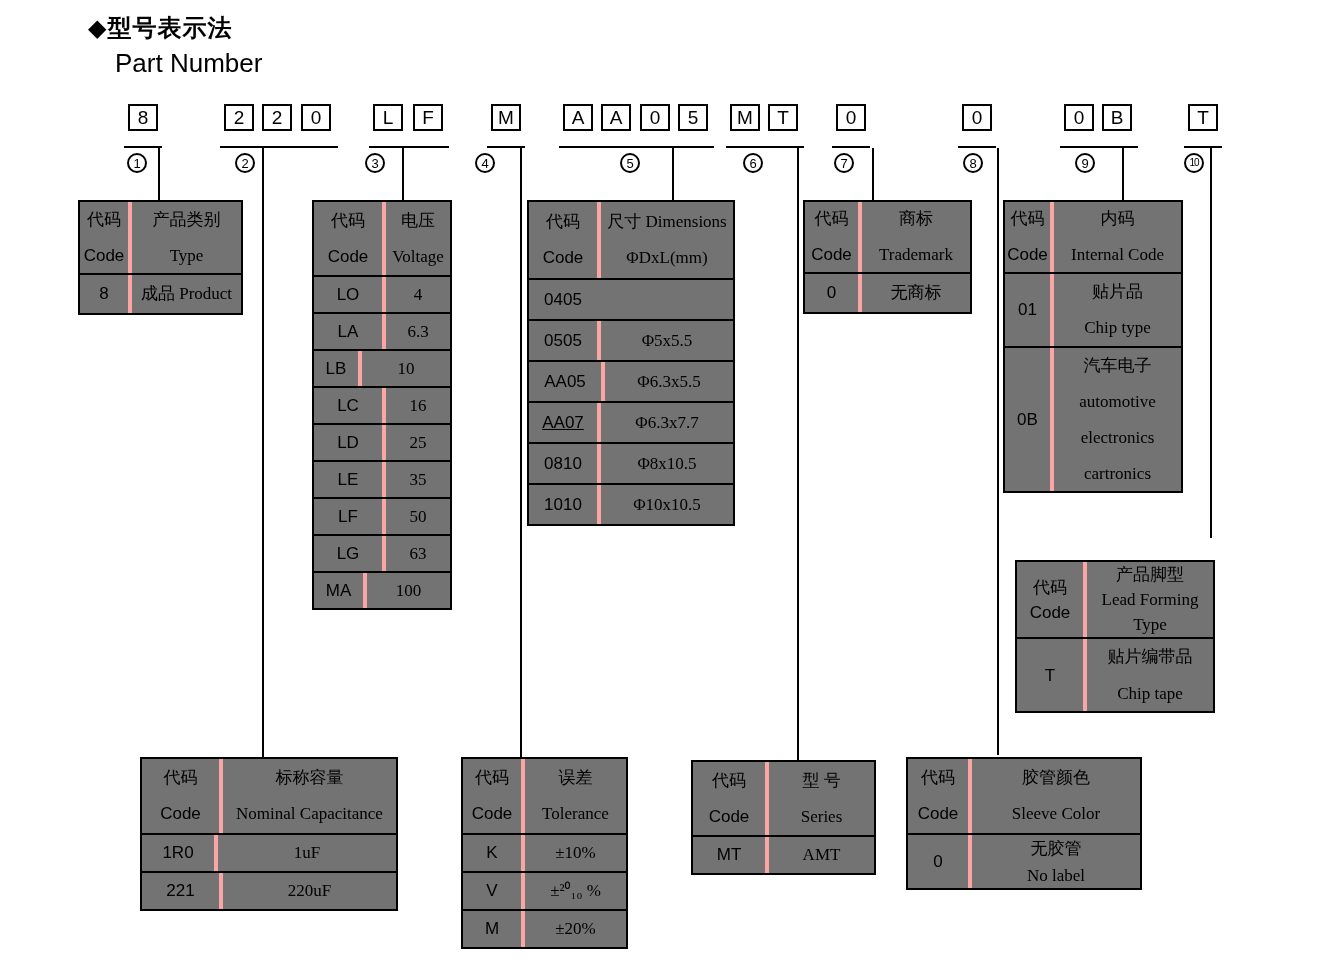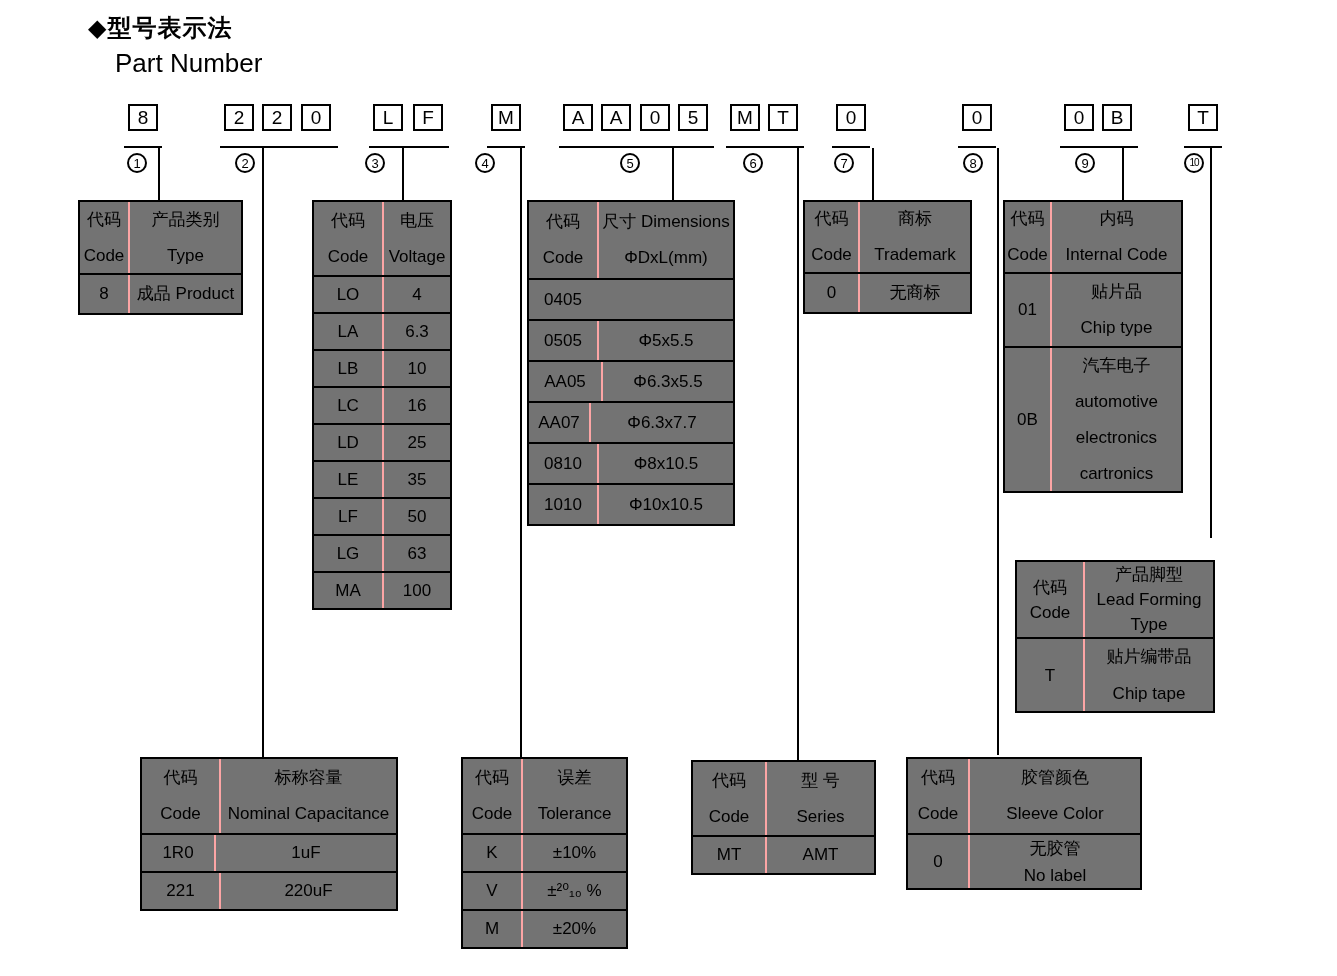--- a/index.html
+++ b/index.html
@@ -26,21 +26,21 @@
         justify-content:center;font-size:13px;line-height:1;}
   .circ-sm{font-size:10px;letter-spacing:-1px;}
 
   
   .t{position:absolute;border:2px solid #000;box-sizing:border-box;background:#737373;font-size:17px;}
   .trow{display:flex;box-sizing:border-box;}
   .trow + .trow{border-top:2px solid #000;}
   .tcell{display:flex;flex-direction:column;justify-content:center;align-items:center;
          text-align:center;box-sizing:border-box;padding:0 2px;overflow:hidden;}
   .tcell > div{line-height:36px;white-space:nowrap;}
-  .tcell + .tcell{border-left:2px solid #fca5a5;flex:1;}
+  .tcell + .tcell{border-left:4px solid #fca5a5;flex:1;font-family:Liberation Serif, serif;}
 
   #t1 .h{height:71px}  #t1 .b{height:40px}
   #t2 .h{height:74px}  #t2 .b{height:38px}
   #t3 .h{height:73px}  #t3 .b{height:37px}
   #t4 .h{height:74px}  #t4 .b{height:38px}
   #t5 .h{height:76px}  #t5 .b{height:41px}
   #t6 .h{height:73px}  #t6 .b{height:38px}
   #t7 .h{height:70px}  #t7 .b{height:40px}
   #t8 .h{height:74px}  #t8 .b{height:55px}
   #t9 .h{height:70px}  #t9 .b0{height:74px} #t9 .b1{height:145px}
@@ -151,21 +151,21 @@
       </div>
       <div class="trow b b1">
         <div class="tcell" style="width: 68px; flex: 0 0 auto;">
           <div>LA</div>
         </div>
         <div class="tcell">
           <div>6.3</div>
         </div>
       </div>
       <div class="trow b b2">
-        <div class="tcell" style="width: 68px; flex: 0 0 auto;">
+        <div class="tcell" style="width: 44px; flex: 0 0 auto;">
           <div>LB</div>
         </div>
         <div class="tcell">
           <div>10</div>
         </div>
       </div>
       <div class="trow b b3">
         <div class="tcell" style="width: 68px; flex: 0 0 auto;">
           <div>LC</div>
         </div>
@@ -199,21 +199,21 @@
       </div>
       <div class="trow b b7">
         <div class="tcell" style="width: 68px; flex: 0 0 auto;">
           <div>LG</div>
         </div>
         <div class="tcell">
           <div>63</div>
         </div>
       </div>
       <div class="trow b b8">
-        <div class="tcell" style="width: 68px; flex: 0 0 auto;">
+        <div class="tcell" style="width: 49px; flex: 0 0 auto;">
           <div>MA</div>
         </div>
         <div class="tcell">
           <div>100</div>
         </div>
       </div>
     </div>
   <div class="t" id="t5" style="left:527px;top:200px;width:208px">
       <div class="trow h">
         <div class="tcell" style="width: 68px; flex: 0 0 auto;">
@@ -240,21 +240,21 @@
       </div>
       <div class="trow b b2">
         <div class="tcell" style="width: 72px; flex: 0 0 auto;">
           <div>AA05</div>
         </div>
         <div class="tcell">
           <div>Φ6.3x5.5</div>
         </div>
       </div>
       <div class="trow b b3">
-        <div class="tcell" style="width: 60px; flex: 0 0 auto;">
+        <div class="tcell" style="width: 68px; flex: 0 0 auto; text-decoration: underline;">
           <div>AA07</div>
         </div>
         <div class="tcell">
           <div>Φ6.3x7.7</div>
         </div>
       </div>
       <div class="trow b b4">
         <div class="tcell" style="width: 68px; flex: 0 0 auto;">
           <div>0810</div>
         </div>

